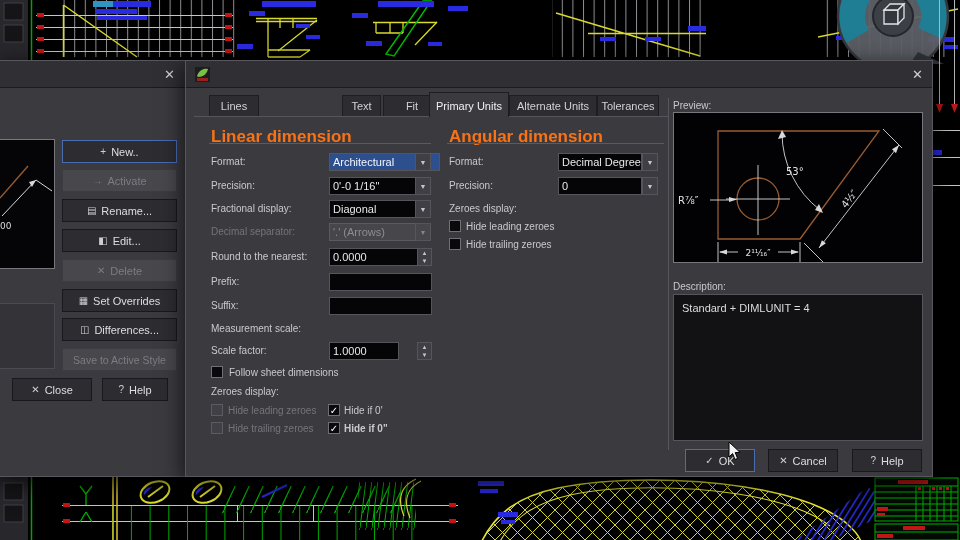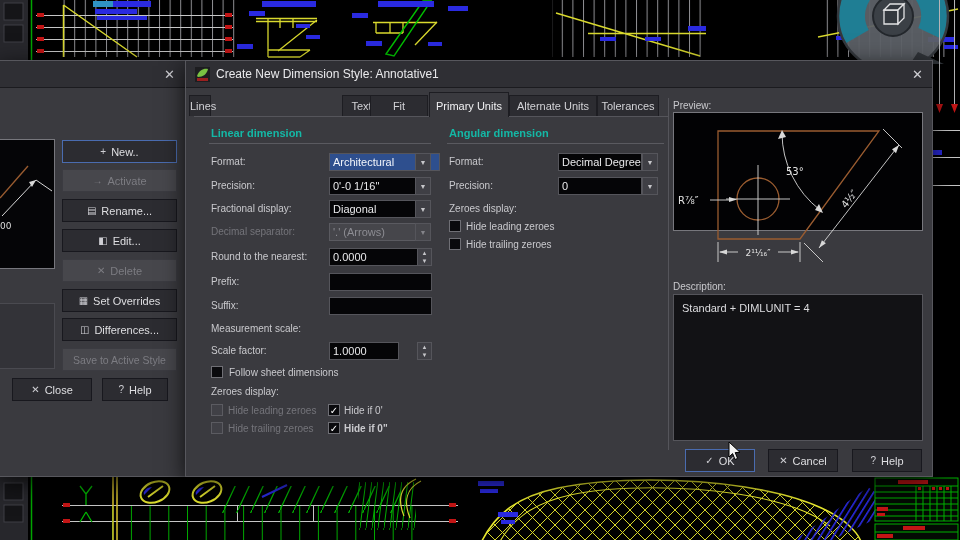--- a/index.html
+++ b/index.html
@@ -7,21 +7,21 @@
     font-family:"Liberation Sans","DejaVu Sans",sans-serif}
   .abs{position:absolute}
   svg text{font-family:"DejaVu Sans","Liberation Sans",sans-serif}
   .win{position:absolute;background:#3a3a3f;border:1px solid #57575d;box-shadow:0 6px 22px rgba(0,0,0,.75)}
   .titlebar{position:absolute;left:0;top:0;right:0;height:27px;background:#2f2f34;border-bottom:1px solid #1b1b1f;color:#e9e9ec;font-size:12px}
   .title-text{position:absolute;left:30px;top:6px;white-space:nowrap}
   .close-x{position:absolute;top:5px;width:17px;height:17px;color:#cfcfd4;font-size:13px;text-align:center;line-height:17px}
   .tab{position:absolute;top:34px;height:21px;background:#2c2c31;border:1px solid #1d1d22;border-bottom:none;color:#d2d2d6;font-size:11px;text-align:center;line-height:20px;z-index:1}
   .tab.active{top:31px;height:25px;background:#3a3a3f;line-height:26px;color:#f0f0f2;z-index:3}
   .tabline{position:absolute;height:1px;background:#55555b;z-index:2}
-  .h2{position:absolute;color:#14b8a6;font-weight:bold;font-size:11px;white-space:nowrap}
+  .h2{position:absolute;color:#f97316;font-weight:bold;font-size:17px;white-space:nowrap}
   .hr{position:absolute;height:1px;background:#5a5a60}
   .vr{position:absolute;width:1px;background:#55555b}
   .lbl{position:absolute;color:#c9c9cd;font-size:10px;white-space:nowrap}
   .lbl.dis{color:#74747a}
   .fld{position:absolute;height:18px;background:#050507;border:1px solid #55555b;color:#e9e9eb;font-size:11px;line-height:16px;padding:0 3px;white-space:nowrap;overflow:hidden}
   .fld.sel{background:#2e4f8e;color:#f2f5fb}
   .fld.dis{background:#46464b;color:#8d8d93;border-color:#5a5a60}
   .drop{position:absolute;width:16px;height:18px;background:#3f3f45;border:1px solid #55555b;color:#c6c6ca;font-size:7px;text-align:center;line-height:17px}
   .drop.dis{color:#84848a;background:#46464b}
   .spin{position:absolute;width:15px;height:18px;background:#3f3f45;border:1px solid #55555b;color:#c6c6ca;font-size:6px;text-align:center}
@@ -291,28 +291,27 @@
   </div>
 </div>
 
 <div class="win" style="left:185px;top:60px;width:748px;height:417px">
   <div class="titlebar">
     <svg class="abs" style="left:9px;top:6px" width="15" height="15">
       <rect x="0" y="0" width="15" height="15" fill="#1d1d20"></rect>
       <path d="M2,9 C4,3 9,1 13,2 C12,7 8,10 3,10 Z" fill="#7ac143"></path>
       <rect x="2" y="11" width="11" height="3" fill="#9a2020"></rect>
     </svg>
-    <div class="title-text">Create New Dimension Style: Annotative1</div>
     <div class="close-x" style="left:723px">✕</div>
   </div>
 
   <div class="tabline" style="top:55px;left:8px;width:474px"></div>
-  <div class="tab" style="left:3px;width:22px">Lines</div>
+  <div class="tab" style="left:23px;width:50px">Lines</div>
   <div class="tab" style="left:156px;width:39px">Text</div>
-  <div class="tab" style="left:184px;width:58px">Fit</div>
+  <div class="tab" style="left:197px;width:58px">Fit</div>
   <div class="tab active" style="left:243px;width:80px">Primary Units</div>
   <div class="tab" style="left:323px;width:88px">Alternate Units</div>
   <div class="tab" style="left:411px;width:62px">Tolerances</div>
 
   <div class="h2" style="left:25px;top:66px">Linear dimension</div>
   <div class="hr" style="left:23px;top:82px;width:222px"></div>
 
   <div class="lbl" style="left:25px;top:95px">Format:</div>
   <div class="fld sel" style="left:143px;top:92px;width:111px">Architectural</div>
   <div class="drop" style="left:229px;top:92px">▼</div>
@@ -379,21 +378,21 @@
 
   <div class="lbl" style="left:263px;top:142px">Zeroes display:</div>
   <span class="cb" style="left:263px;top:159px"></span>
   <div class="lbl" style="left:280px;top:160px">Hide leading zeroes</div>
   <span class="cb" style="left:263px;top:177px"></span>
   <div class="lbl" style="left:280px;top:178px">Hide trailing zeroes</div>
 
   <div class="vr" style="left:482px;top:37px;height:352px"></div>
 
   <div class="lbl" style="left:487px;top:39px">Preview:</div>
-  <div class="panelbox" style="left:487px;top:51px;width:250px;height:119px;background:#020204">
+  <div class="panelbox" style="left:487px;top:51px;width:250px;height:151px;background:#020204">
     <svg width="248" height="155" viewBox="0 0 248 155">
       <g stroke="#9a5c30" stroke-width="1.3" fill="none">
         <path d="M44,18 L205,18 L126,126 L44,126 Z"></path>
         <circle cx="84" cy="86" r="21"></circle>
       </g>
       <g stroke="#d8d8d8" stroke-width="0.9" fill="none">
         <path d="M84,52 L84,122 M52,86 L116,86"></path>
         <path d="M36,87 L55,87"></path>
         <path d="M108,20 A98,98 0 0 0 146,97"></path>
         <path d="M225,32 L145,135 M209,16 L228,35 M130,130 L149,149"></path>

